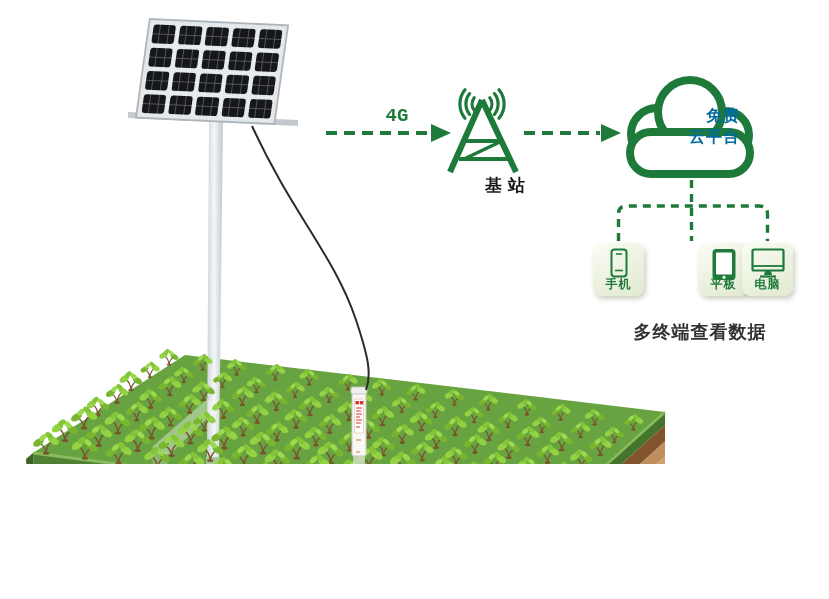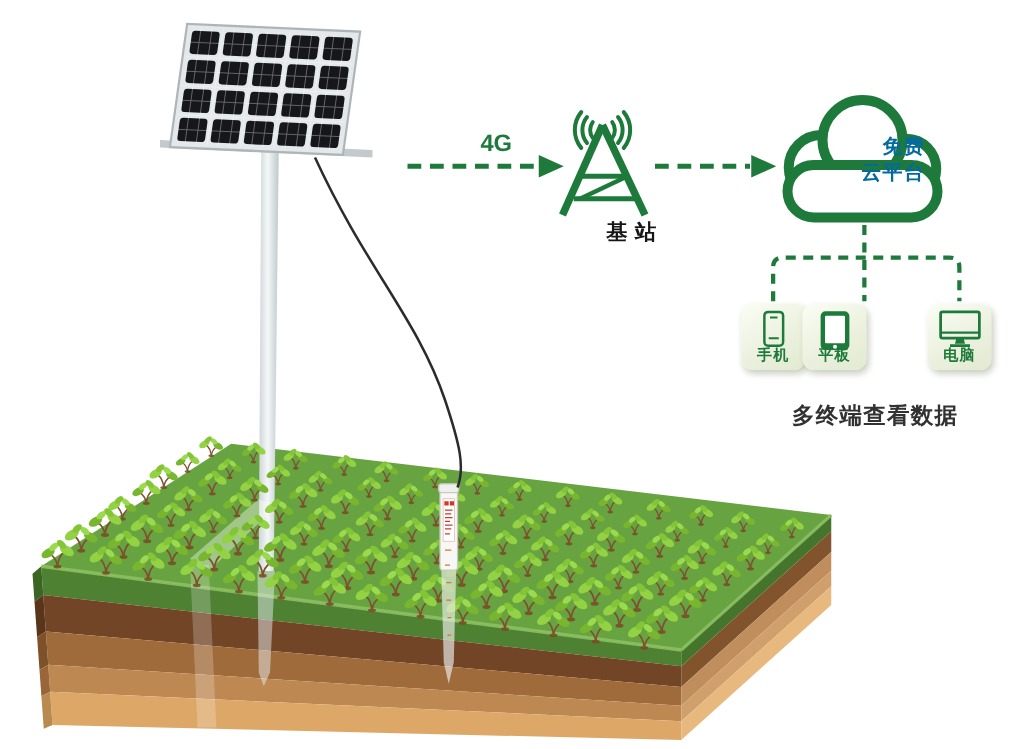--- a/index.html
+++ b/index.html
@@ -1,35 +1,35 @@
 <!DOCTYPE html>
 <html><head>
 <meta charset="utf-8">
 <style>
   html,body{margin:0;padding:0;background:#fff;}
-  .stage{position:relative;width:829px;height:599px;background:#ffffff;overflow:hidden;
-         font-family:Liberation Sans, sans-serif;}
+  .stage{position:relative;width:829px;height:464px;background:#ffffff;overflow:hidden;
+         font-family:Liberation Mono, monospace;}
   .stage svg.scene{position:absolute;left:0;top:0;}
   .overlay{position:absolute;}
   .lbl-4g{left:367px;top:105px;width:60px;text-align:center;font-size:19px;font-weight:bold;color:#1e7a3a;}
   .lbl-station{left:455px;top:174px;width:100px;text-align:center;font-size:17px;font-weight:bold;
                color:#161616;letter-spacing:6px;text-indent:6px;}
   .cloud-text{left:640px;top:107px;width:100px;text-align:right;color:#0369a1;font-weight:bold;
               font-size:16px;line-height:21px;letter-spacing:1px;}
   .caption{left:590px;top:304px;width:220px;text-align:center;font-size:18px;font-weight:bold;
            color:#323232;letter-spacing:1px;margin-top:16px;}
   .card{position:absolute;top:243px;width:51px;height:53px;border-radius:9px;
         background:linear-gradient(150deg,#fbfdf5 0%,#eaf0dd 60%,#e2ead1 100%);
         box-shadow:2px 3px 5px rgba(125,135,105,.40);
         display:flex;flex-direction:column;align-items:center;justify-content:flex-end;
         padding-bottom:3px;box-sizing:border-box;}
   .card .icon{position:absolute;top:5px;left:50%;transform:translateX(-50%);}
   .card .dev-lbl{font-size:12px;font-weight:bold;color:#1e7a3a;letter-spacing:1px;white-space:nowrap;margin-top:48px;}
   .card-phone{left:593px;}
-  .card-tablet{left:642px;align-items:center;}
+  .card-tablet{left:698px;align-items:center;}
   .card-pc{left:742px;}
 </style>
 </head>
 <body>
 
 <div class="stage">
 
 <svg class="scene" width="829" height="599" viewBox="0 0 829 599">
   <defs>
     <linearGradient id="poleGrad" x1="0" y1="0" x2="1" y2="0">

